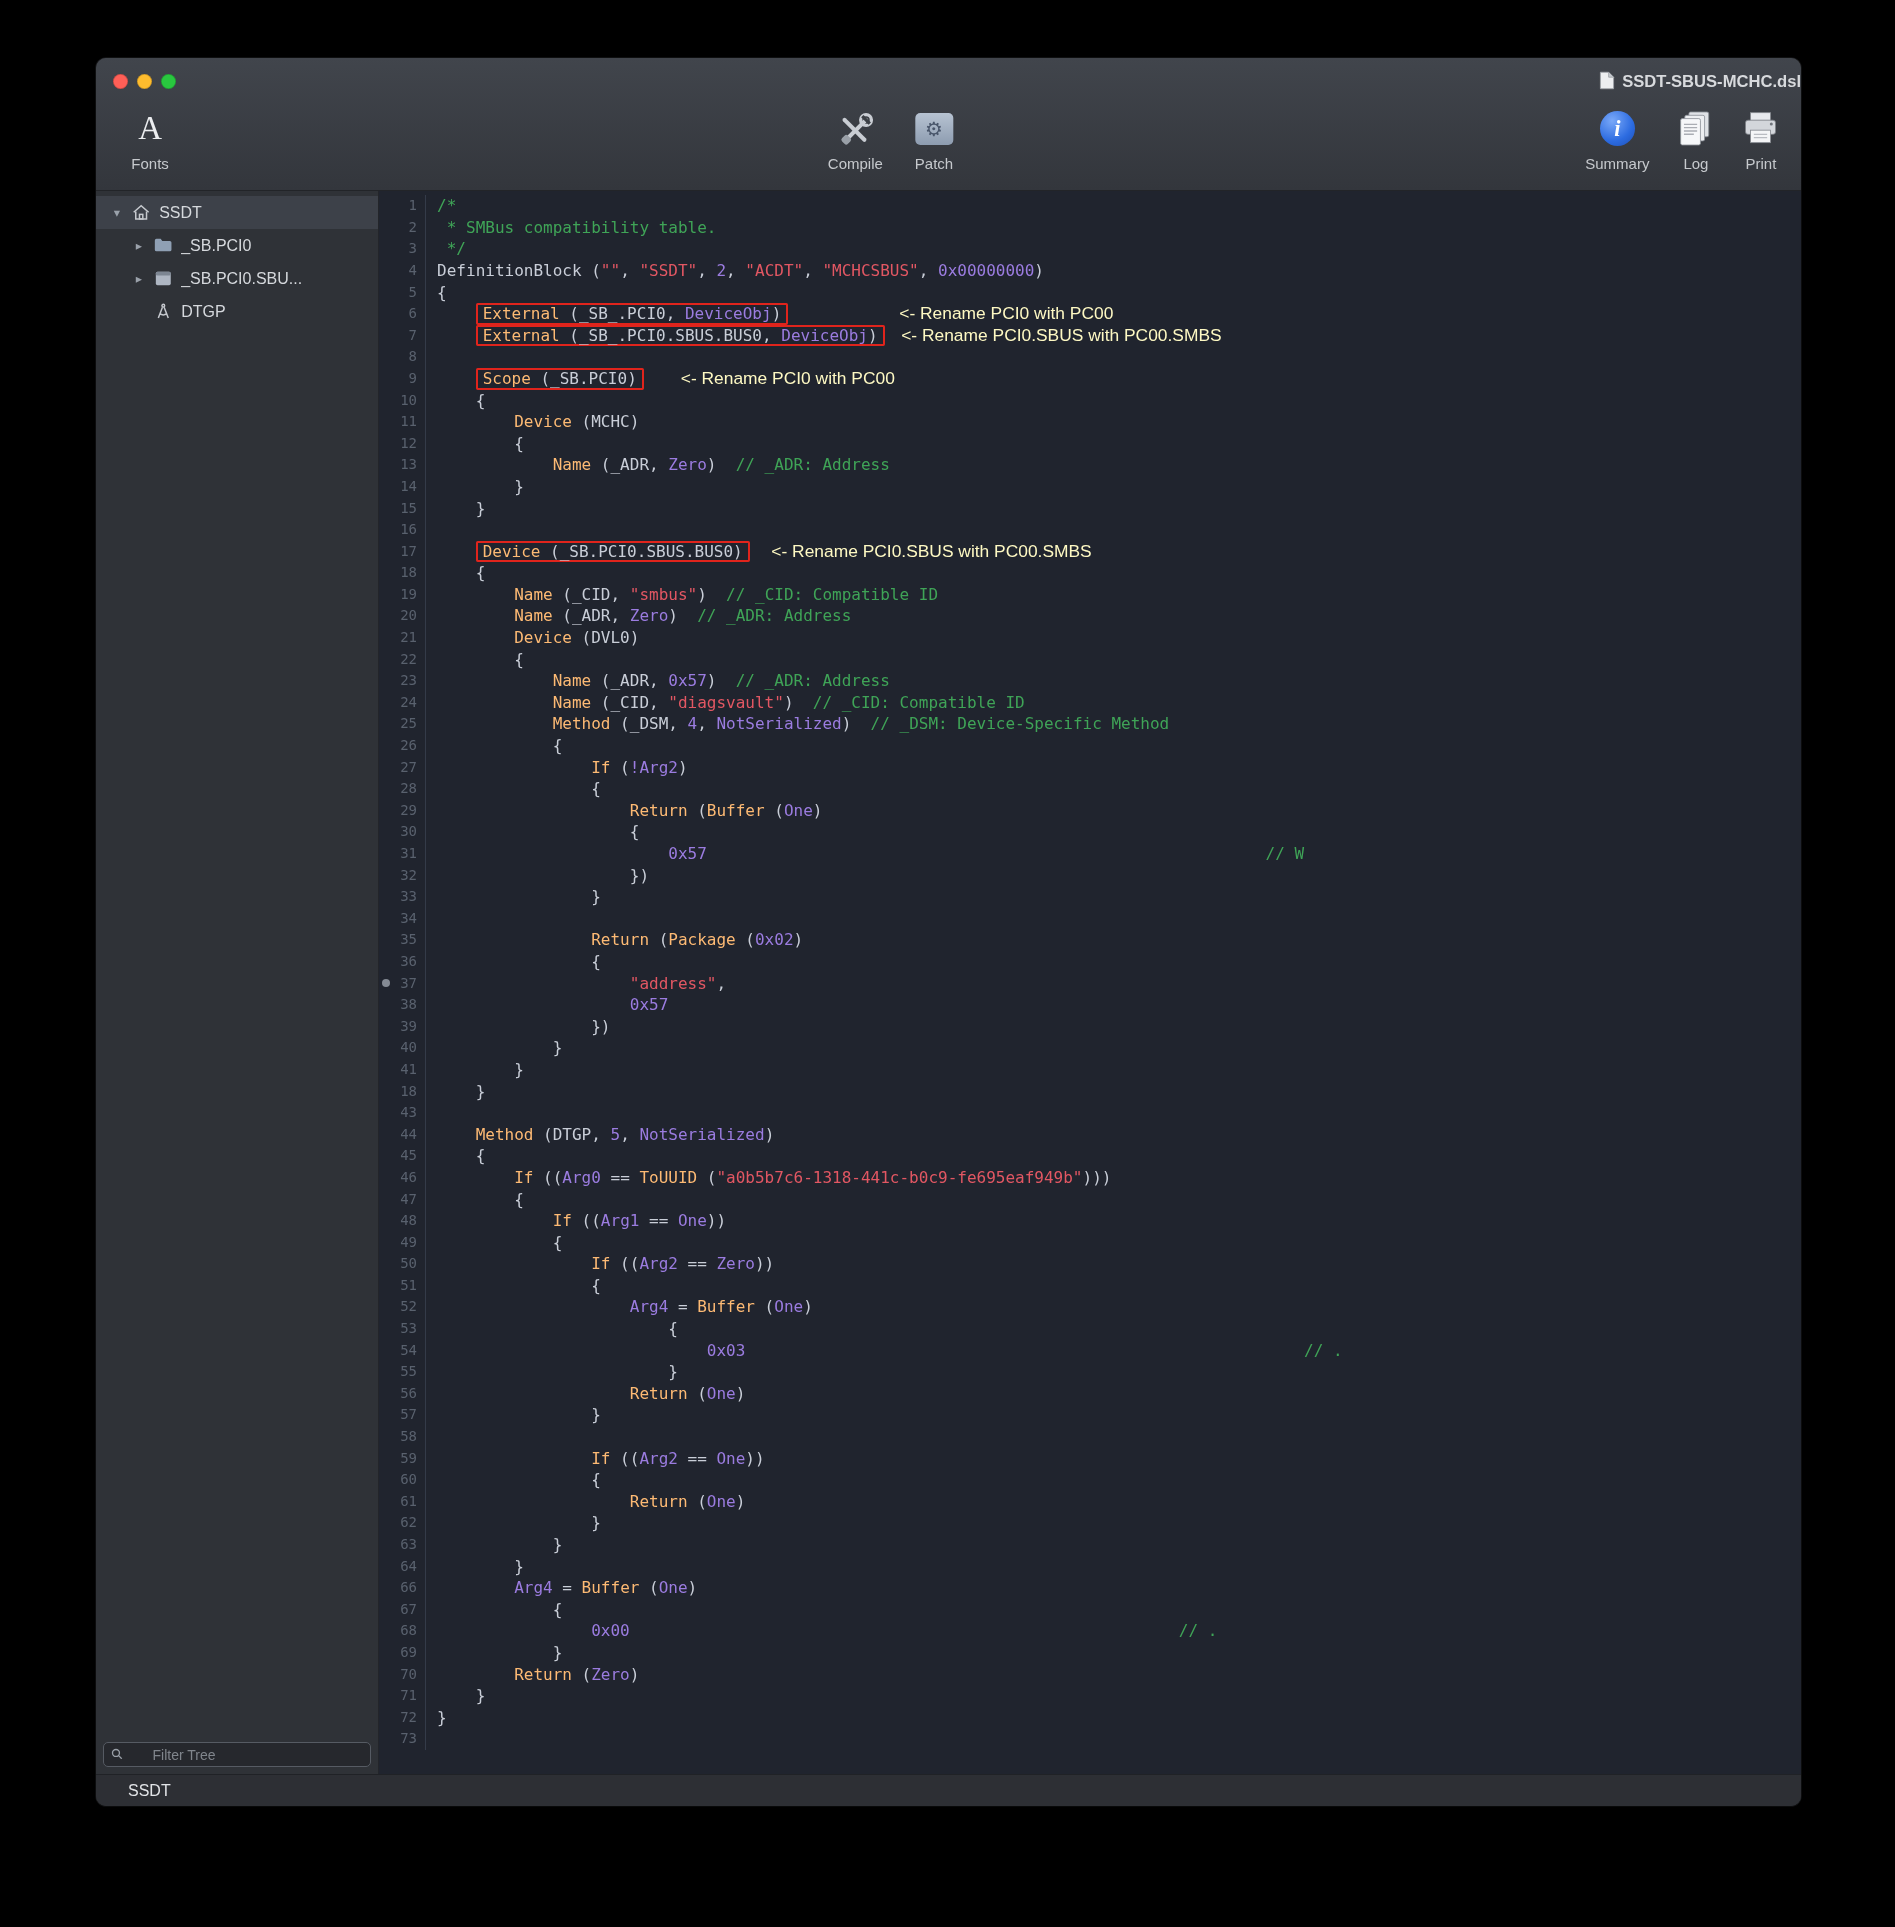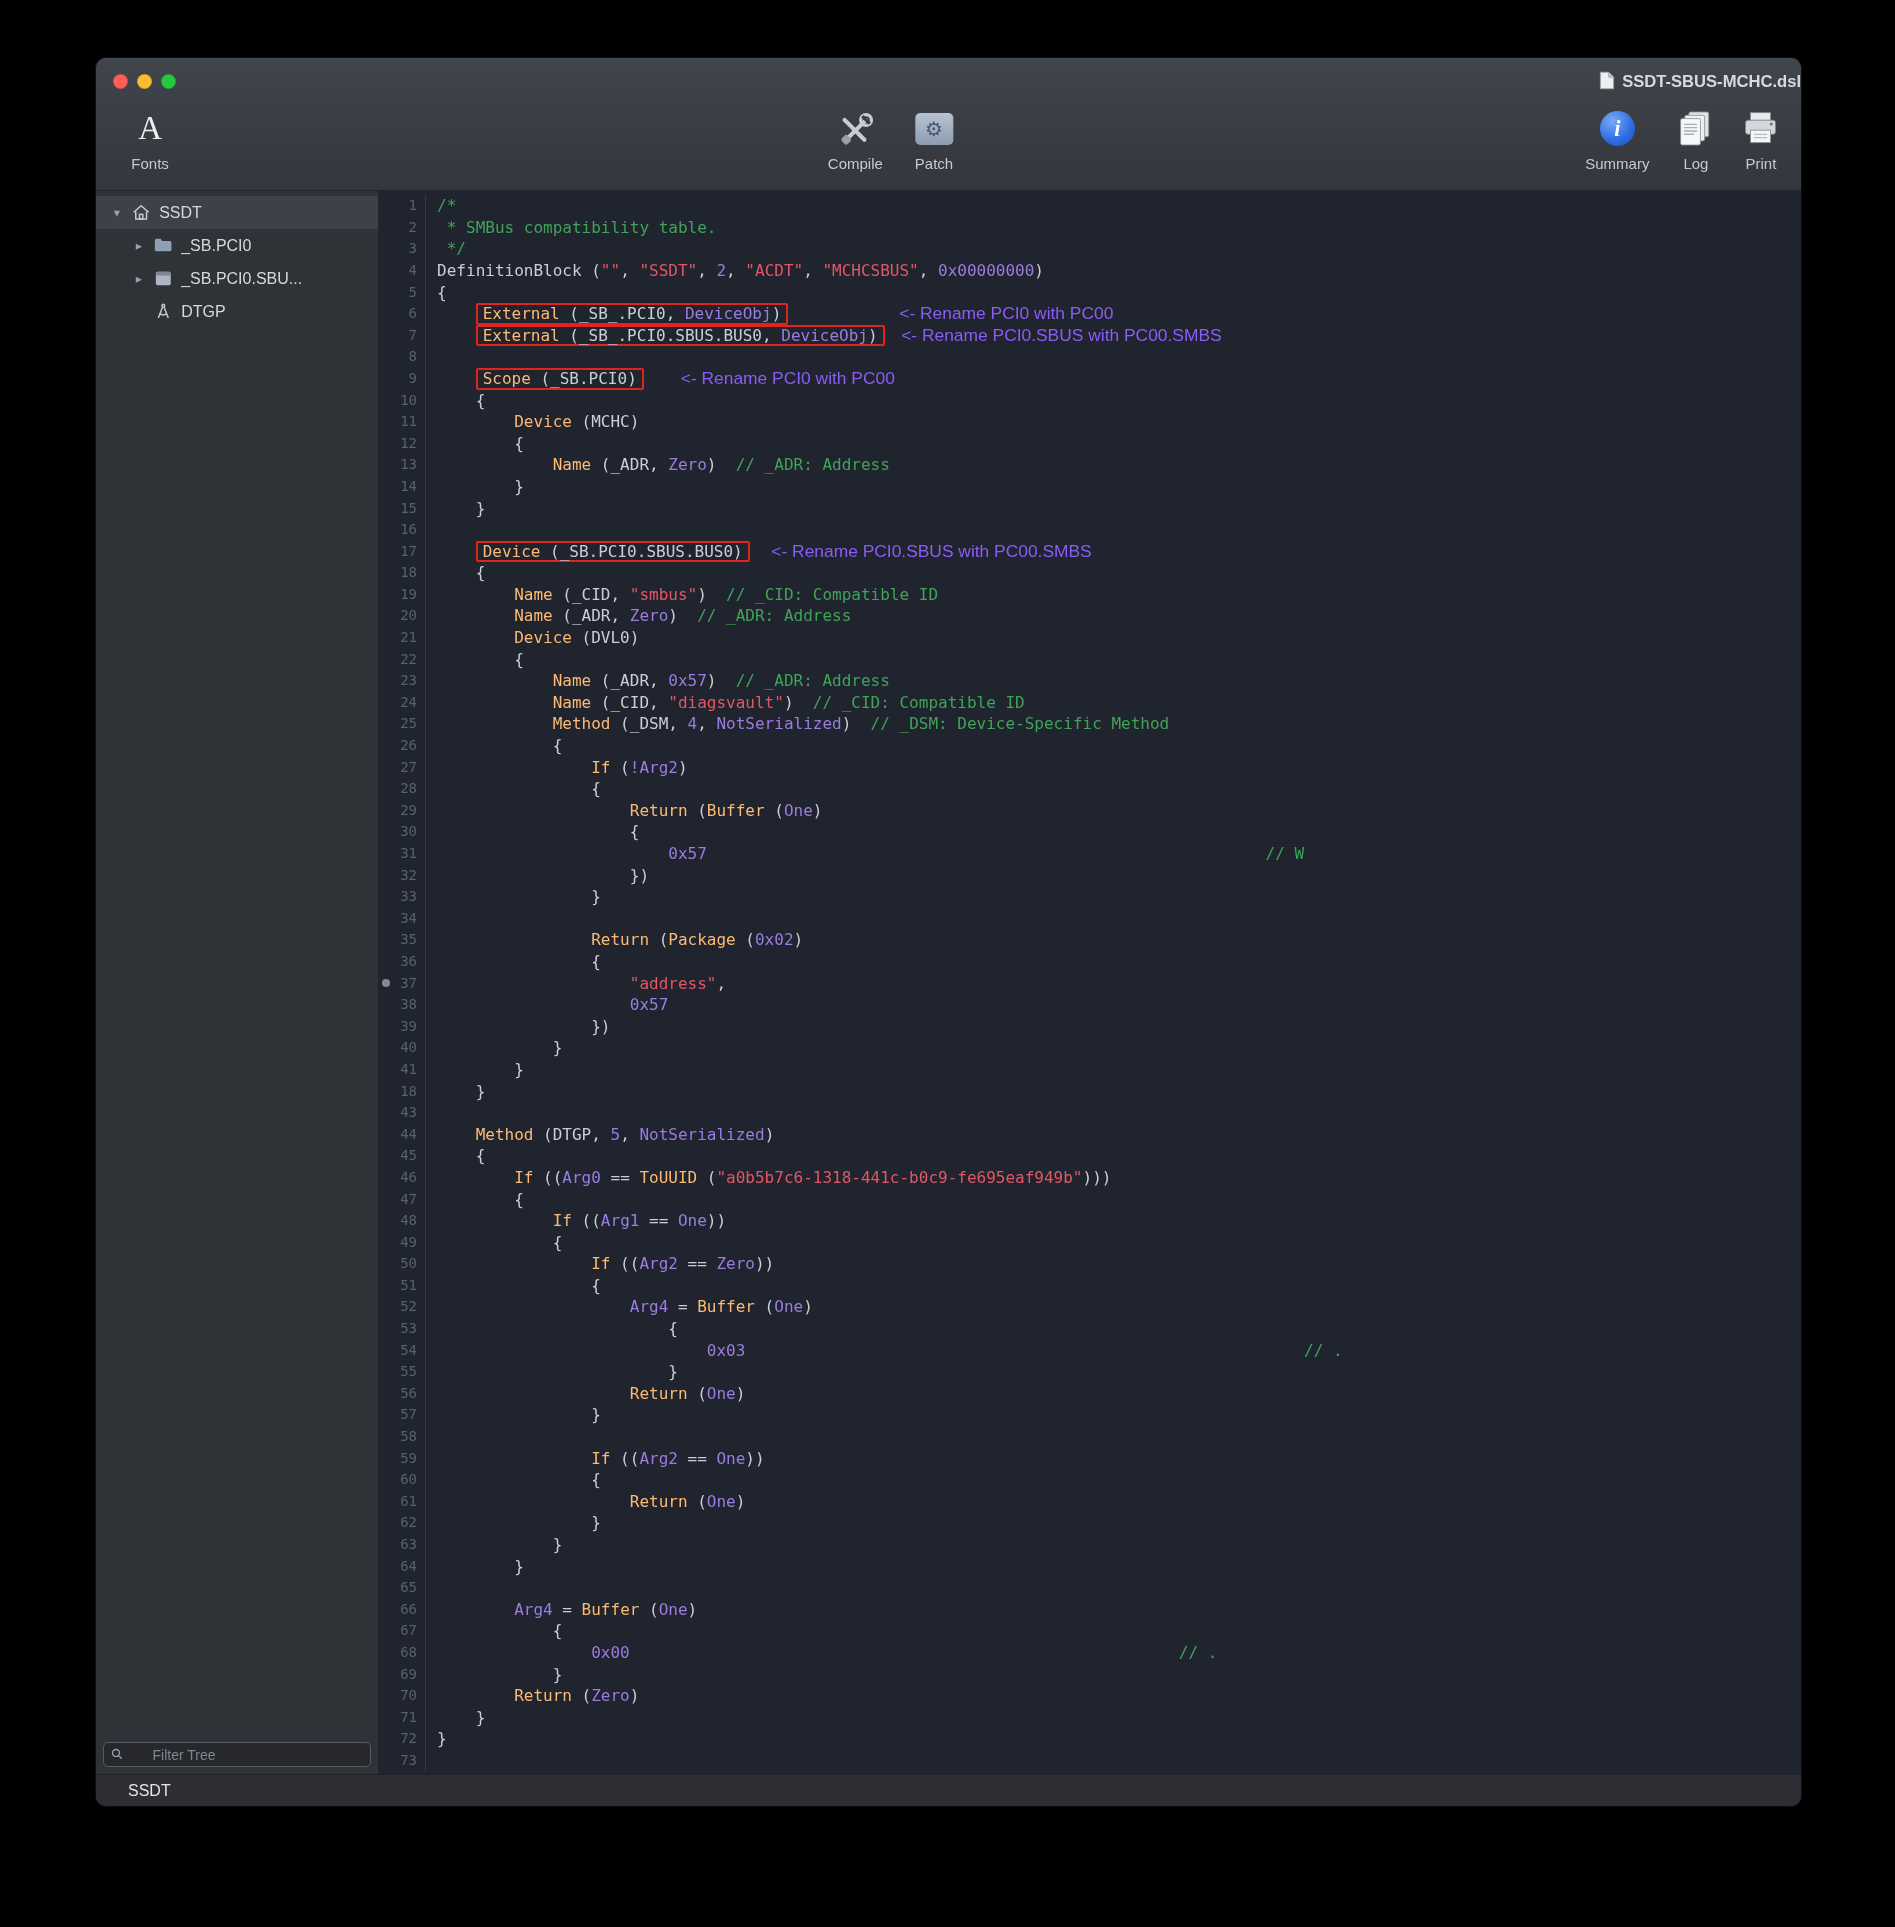--- a/index.html
+++ b/index.html
@@ -63,21 +63,21 @@
   .lc { display:inline-block; border-left:0.8px solid #343b49; margin-left:8.3px; padding-left:10.8px; vertical-align:top; height:21.6px; }
   .ln-marker { position:absolute; left:2.5px; top:6.6px; width:8.3px; height:8.3px; border-radius:50%; background:#848a94; }
   .seg-p { color:#c9ced8; }
   .seg-k { color:#fdba74; }
   .seg-t { color:#9b7ce0; }
   .seg-s { color:#e25763; }
   .seg-c { color:#3fa457; }
   .redbox { display:inline-block; box-sizing:border-box; height:21.6px; line-height:17.4px;
             vertical-align:top; border:2.5px solid #e0241c; border-radius:1.7px; padding:0 5px; }
   .annot { display:inline-block; vertical-align:top; line-height:21.6px;
-           font-family:"Liberation Sans", sans-serif; font-size:17.4px; color:#8b5cf6; }
+           font-family:"Liberation Sans", sans-serif; font-size:17.4px; color:#fef9c3; }
 
   
   .statusbar { position:absolute; left:0; right:0; bottom:0; height:32px; background:#2d2f34;
                border-top:0.8px solid #202226; display:flex; align-items:center; padding-left:32px;
                color:#e3e5e8; font-size:16px; }
 </style>
 </head>
 <body>
 
 <div class="stage">
@@ -287,21 +287,20 @@
             <div class="code-line"><span class="ln">55</span><span class="lc"><span class="seg-p">                        </span><span class="seg-p">}</span></span></div>
             <div class="code-line"><span class="ln">56</span><span class="lc"><span class="seg-p">                    </span><span class="seg-k">Return</span><span class="seg-p"> (</span><span class="seg-t">One</span><span class="seg-p">)</span></span></div>
             <div class="code-line"><span class="ln">57</span><span class="lc"><span class="seg-p">                </span><span class="seg-p">}</span></span></div>
             <div class="code-line"><span class="ln">58</span><span class="lc"></span></div>
             <div class="code-line"><span class="ln">59</span><span class="lc"><span class="seg-p">                </span><span class="seg-k">If</span><span class="seg-p"> ((</span><span class="seg-t">Arg2</span><span class="seg-p"> == </span><span class="seg-t">One</span><span class="seg-p">))</span></span></div>
             <div class="code-line"><span class="ln">60</span><span class="lc"><span class="seg-p">                </span><span class="seg-p">{</span></span></div>
             <div class="code-line"><span class="ln">61</span><span class="lc"><span class="seg-p">                    </span><span class="seg-k">Return</span><span class="seg-p"> (</span><span class="seg-t">One</span><span class="seg-p">)</span></span></div>
             <div class="code-line"><span class="ln">62</span><span class="lc"><span class="seg-p">                </span><span class="seg-p">}</span></span></div>
             <div class="code-line"><span class="ln">63</span><span class="lc"><span class="seg-p">            </span><span class="seg-p">}</span></span></div>
             <div class="code-line"><span class="ln">64</span><span class="lc"><span class="seg-p">        </span><span class="seg-p">}</span></span></div>
-            <div class="code-line"><span class="ln">65</span><span class="lc"></span></div>
             <div class="code-line"><span class="ln">66</span><span class="lc"><span class="seg-p">        </span><span class="seg-t">Arg4</span><span class="seg-p"> = </span><span class="seg-k">Buffer</span><span class="seg-p"> (</span><span class="seg-t">One</span><span class="seg-p">)</span></span></div>
             <div class="code-line"><span class="ln">67</span><span class="lc"><span class="seg-p">            </span><span class="seg-p">{</span></span></div>
             <div class="code-line"><span class="ln">68</span><span class="lc"><span class="seg-p">                </span><span class="seg-t">0x00</span><span class="seg-p">                                                         </span><span class="seg-c">// .</span></span></div>
             <div class="code-line"><span class="ln">69</span><span class="lc"><span class="seg-p">            </span><span class="seg-p">}</span></span></div>
             <div class="code-line"><span class="ln">70</span><span class="lc"><span class="seg-p">        </span><span class="seg-k">Return</span><span class="seg-p"> (</span><span class="seg-t">Zero</span><span class="seg-p">)</span></span></div>
             <div class="code-line"><span class="ln">71</span><span class="lc"><span class="seg-p">    </span><span class="seg-p">}</span></span></div>
             <div class="code-line"><span class="ln">72</span><span class="lc"><span class="seg-p">}</span></span></div>
             <div class="code-line"><span class="ln">73</span><span class="lc"></span></div>
           </div>
       </div>

